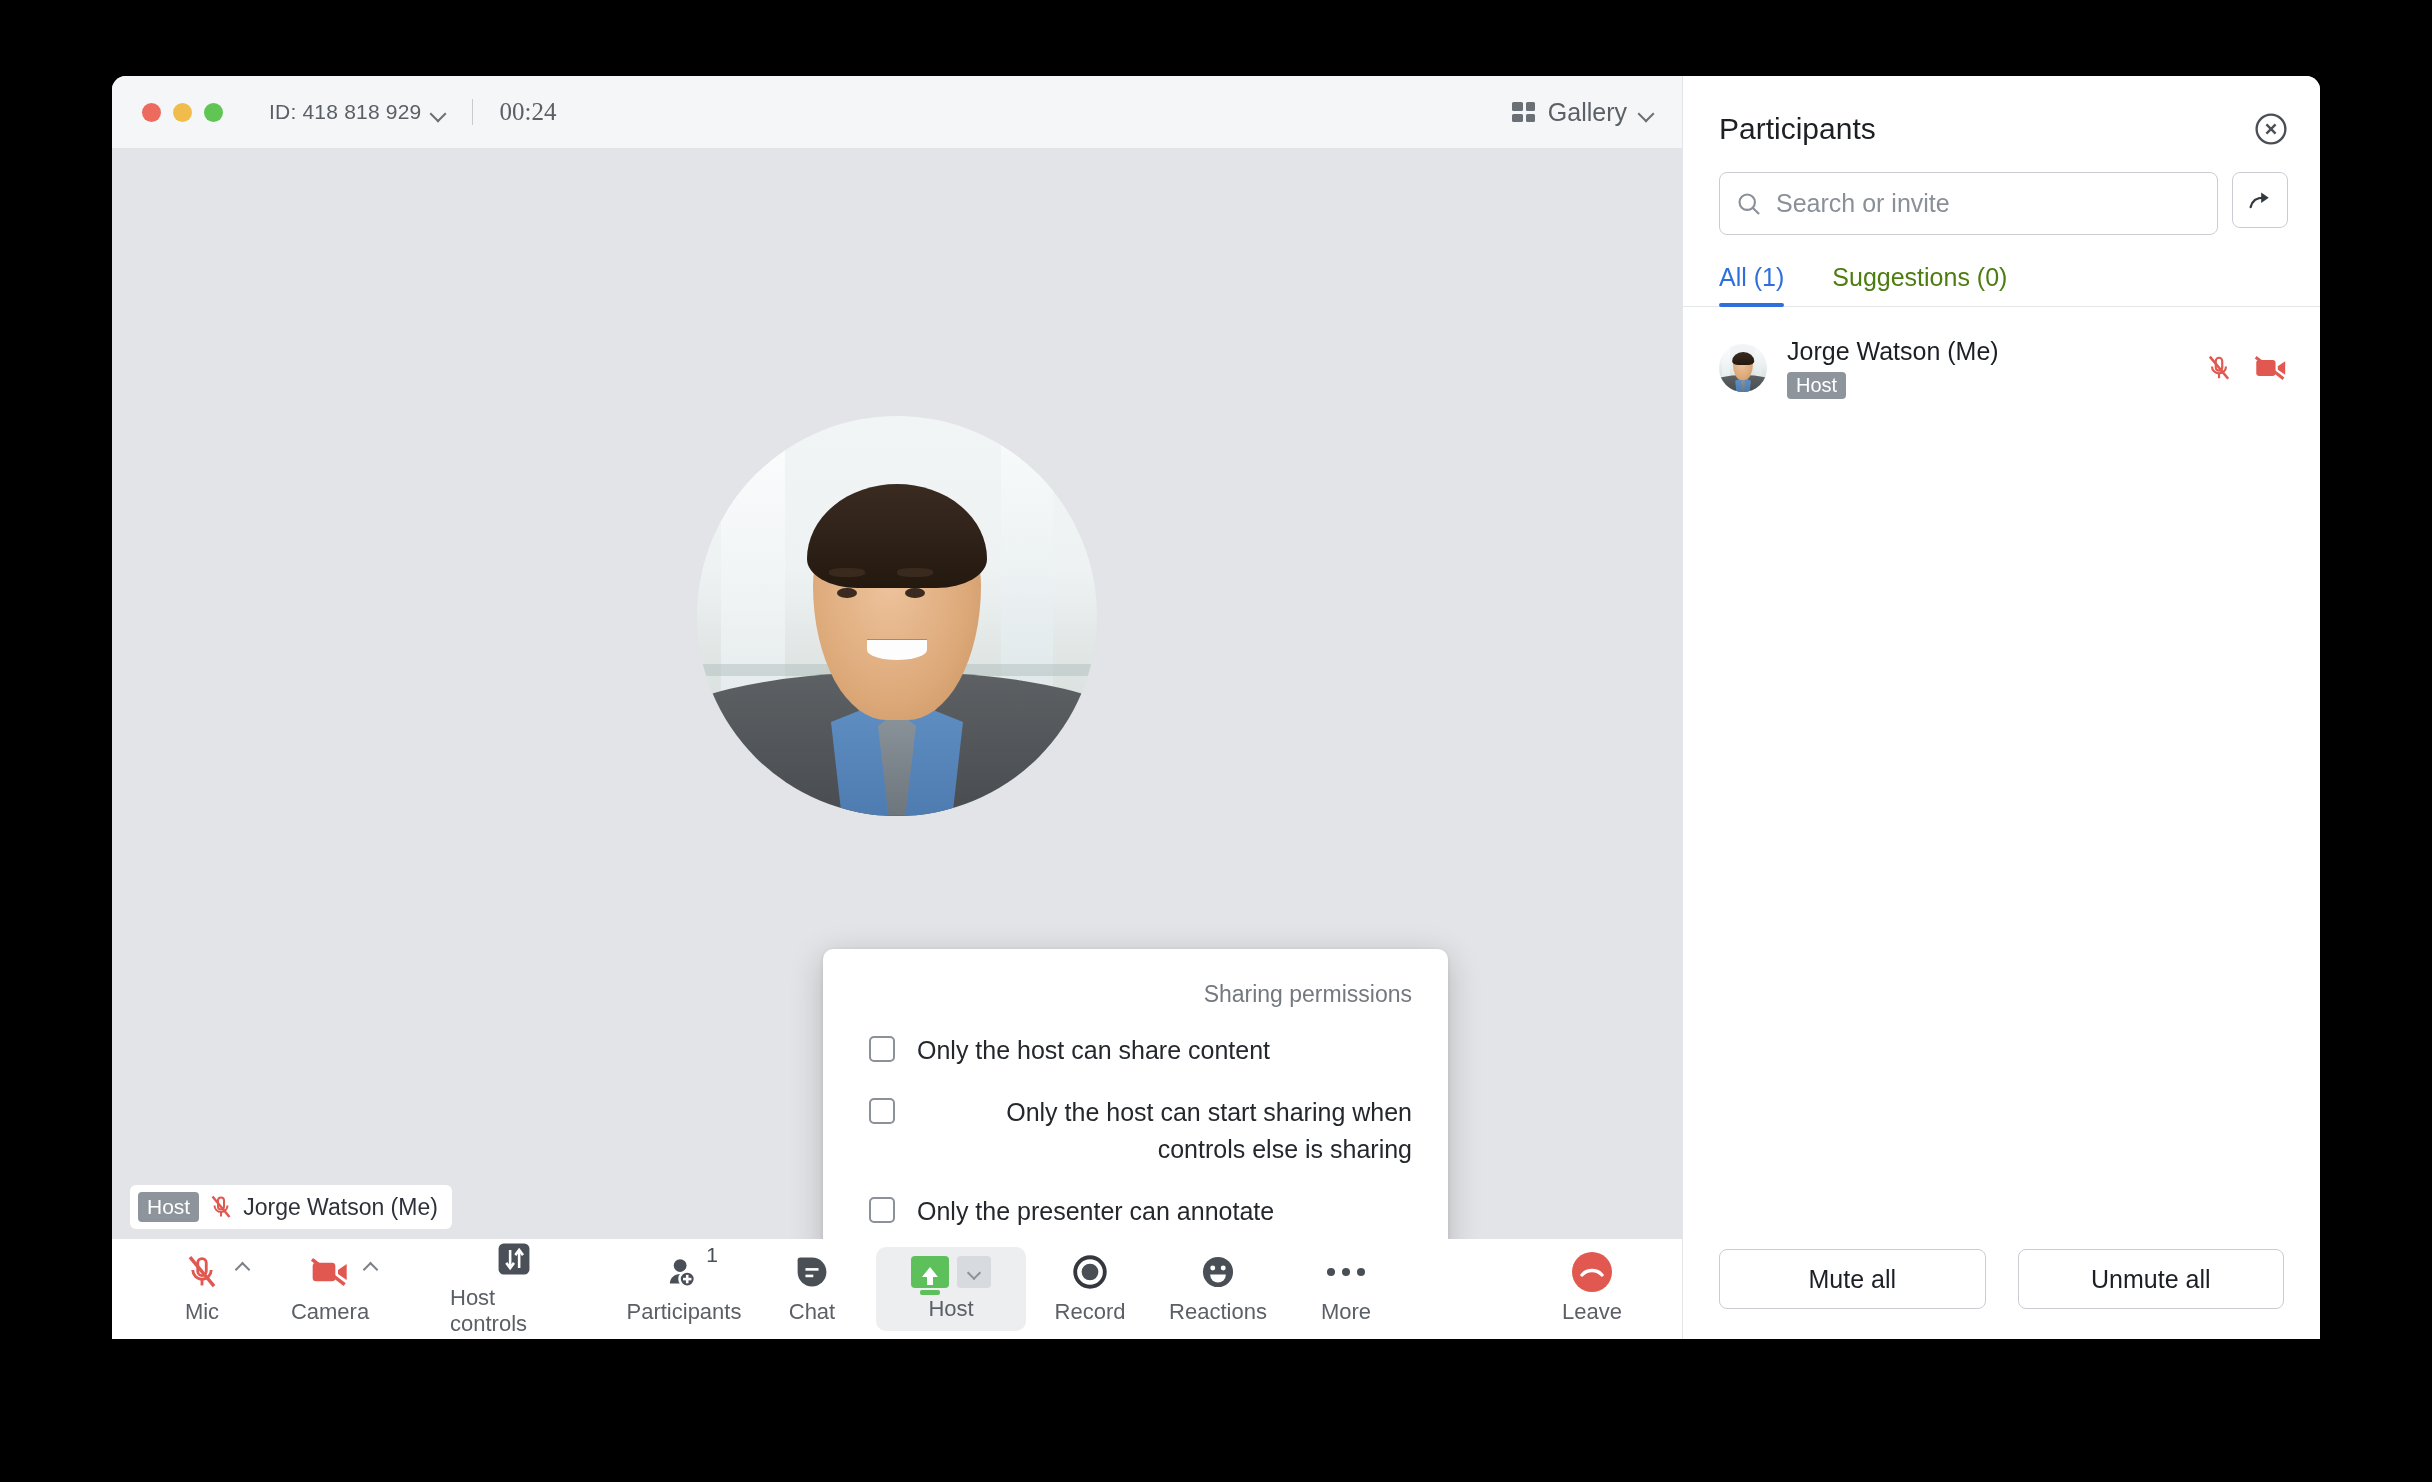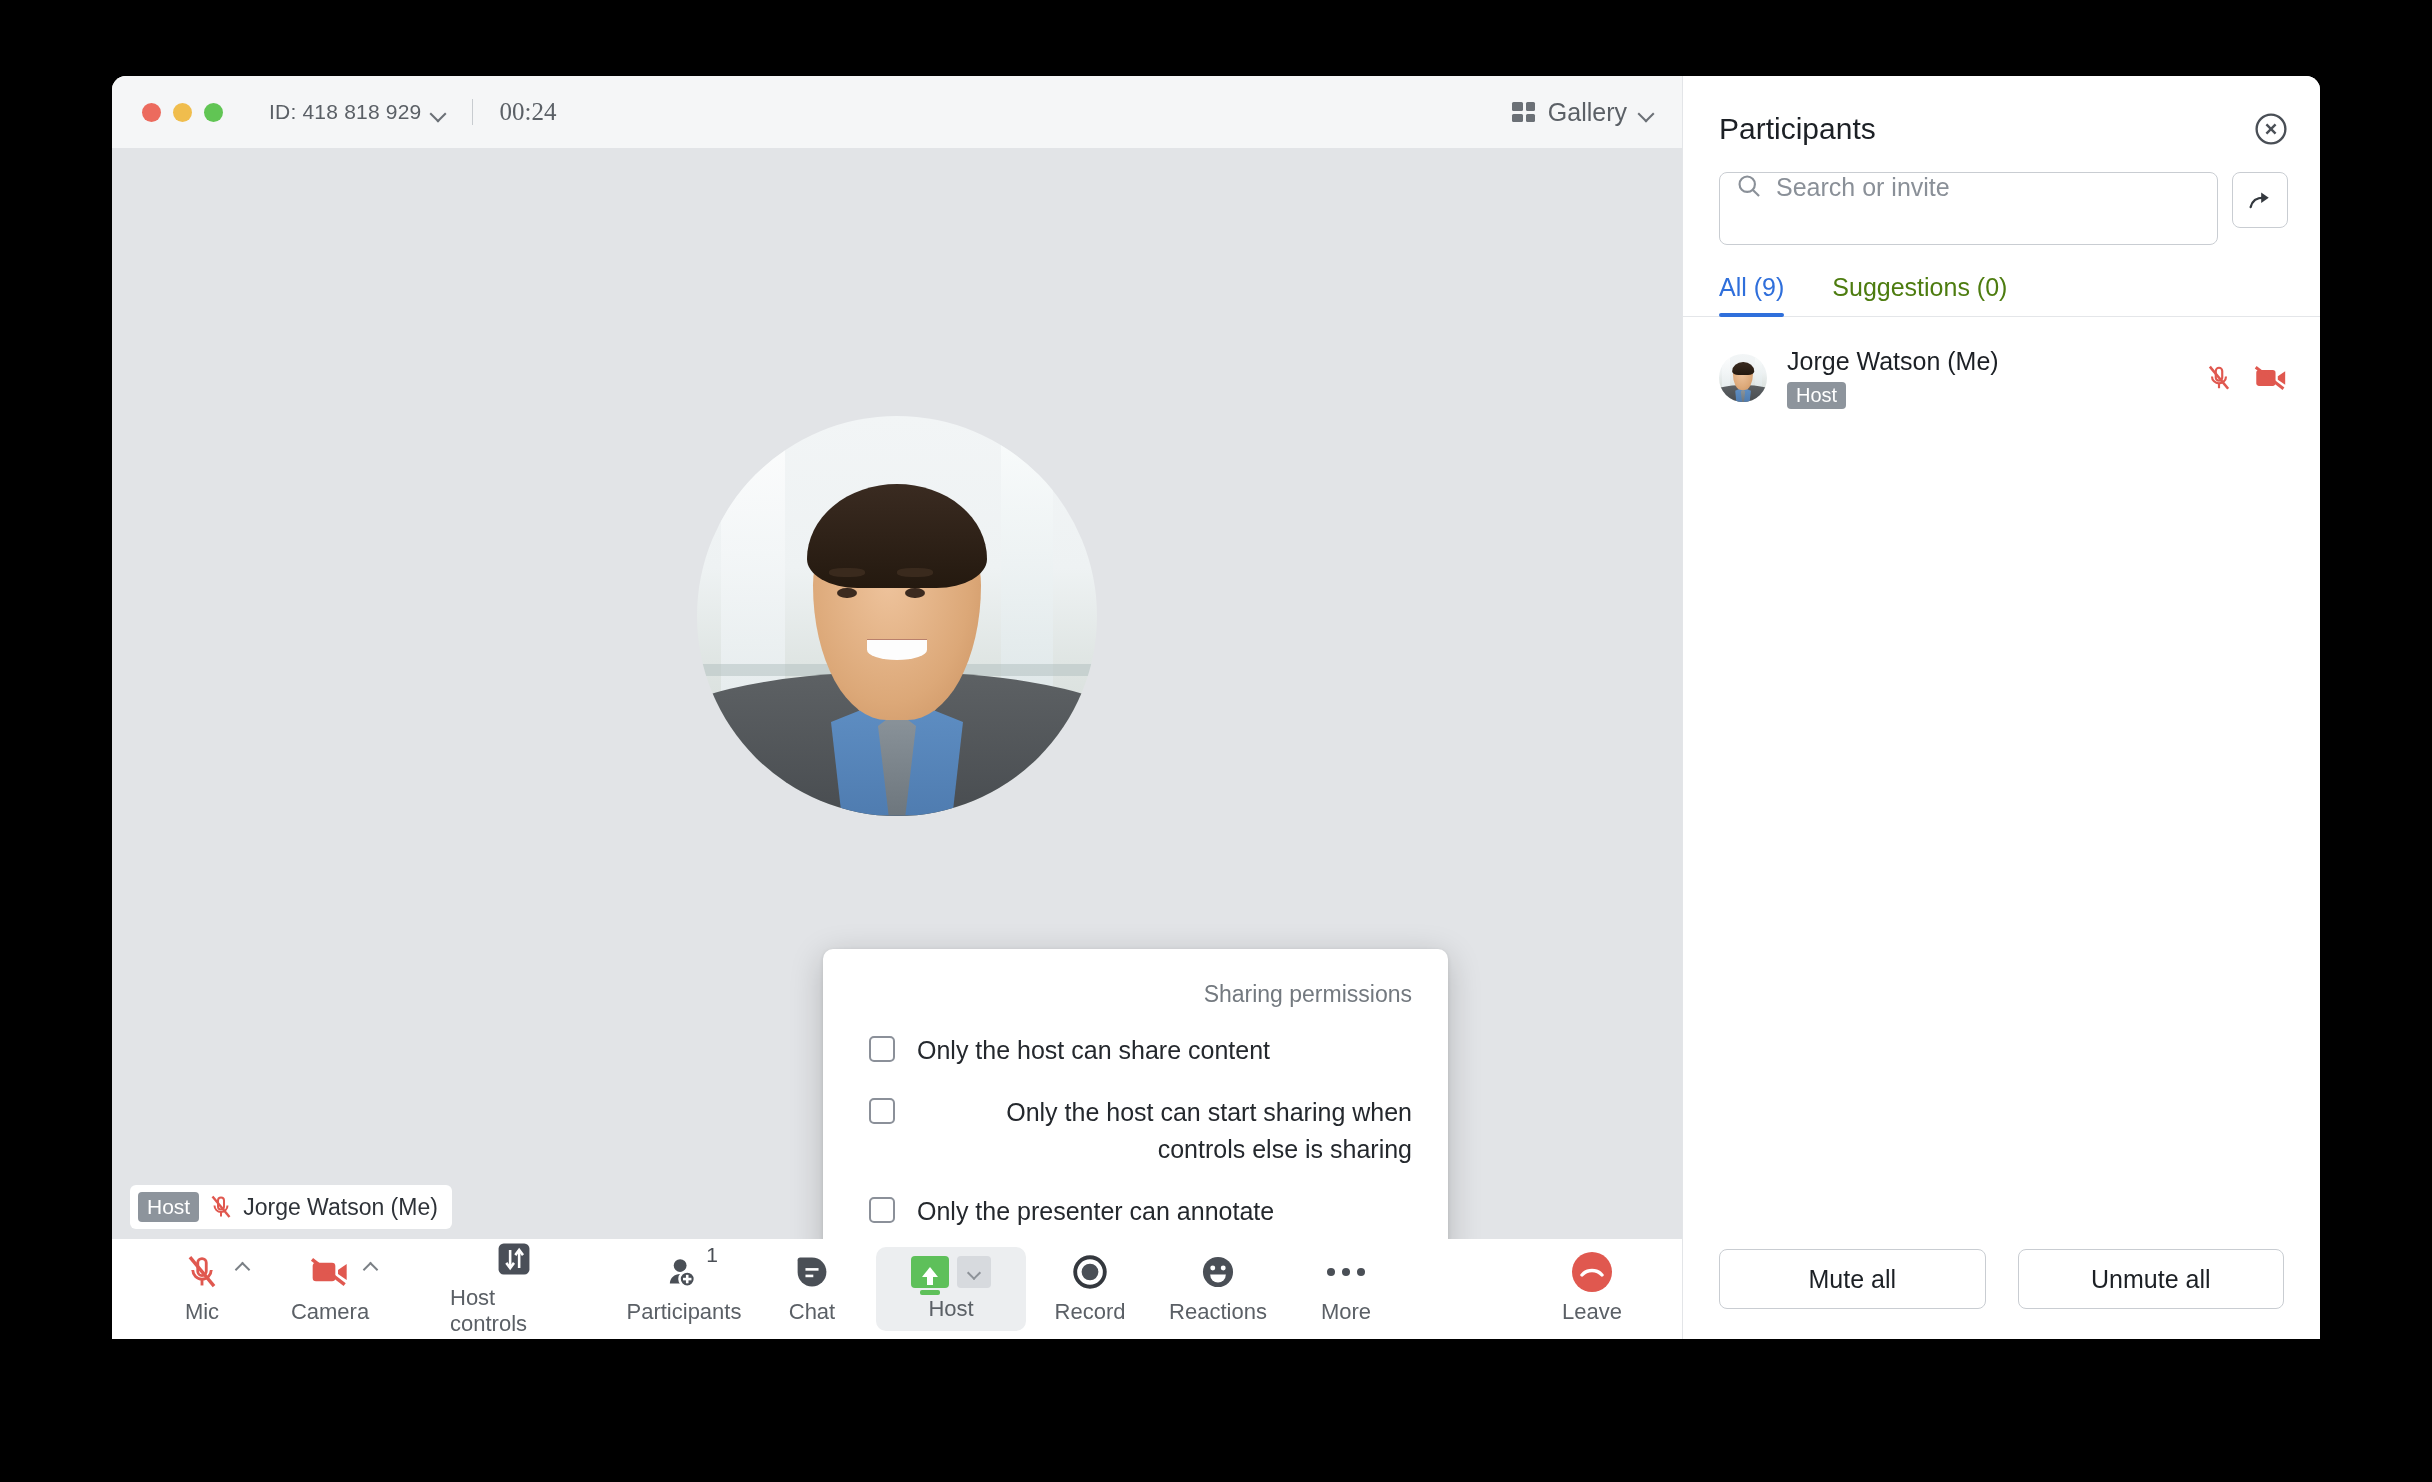--- a/index.html
+++ b/index.html
@@ -258,22 +258,22 @@
   .panel-head {
     display: flex; align-items: center;
     padding: 36px 32px 0 36px;
   }
   .panel-title { font-size: 30px; color: #1c2025; font-weight: normal; }
   .close-btn { margin-left: auto; width: 34px; height: 34px; }
   .search-row {
     display: flex; gap: 14px; padding: 26px 32px 0 36px;
   }
   .search-box {
-    flex: 1; height: 73px; border: 1px solid #c9cdd2; border-radius: 8px;
-    display: flex; align-items: flex-start; gap: 14px; padding: 0 16px;
+    flex: 1; height: 63px; border: 1px solid #c9cdd2; border-radius: 8px;
+    display: flex; align-items: center; gap: 14px; padding: 0 16px;
   }
   .search-ph { font-size: 25px; color: #8a9098; }
   .invite-btn {
     width: 56px; height: 56px; border: 1px solid #c9cdd2; border-radius: 8px;
     display: flex; align-items: center; justify-content: center;
   }
   .tabs {
     display: flex; gap: 48px; padding: 0 36px;
     margin-top: 28px; border-bottom: 1px solid #e4e6e9;
   }
@@ -531,21 +531,21 @@
       </div>
       <span class="invite-btn">
         <svg width="28" height="28" viewBox="0 0 24 24">
           <path d="M4 18c1.5-6 6-8 11-8" fill="none" stroke="#33383e" stroke-width="2" stroke-linecap="round"></path>
           <path d="M13 5.5 L19.5 10 L13 14.5 Z" fill="#33383e"></path>
         </svg>
       </span>
     </div>
 
     <div class="tabs">
-      <div class="tab active">All (9)</div>
+      <div class="tab active">All (1)</div>
       <div class="tab">Suggestions (0)</div>
     </div>
 
     <div class="plist">
       <div class="prow">
         <span class="pavatar">
           <span class="portrait" style="position:absolute;inset:0;">
             <span class="win1"></span>
               <span class="win2"></span>
             <span class="suit"></span>

